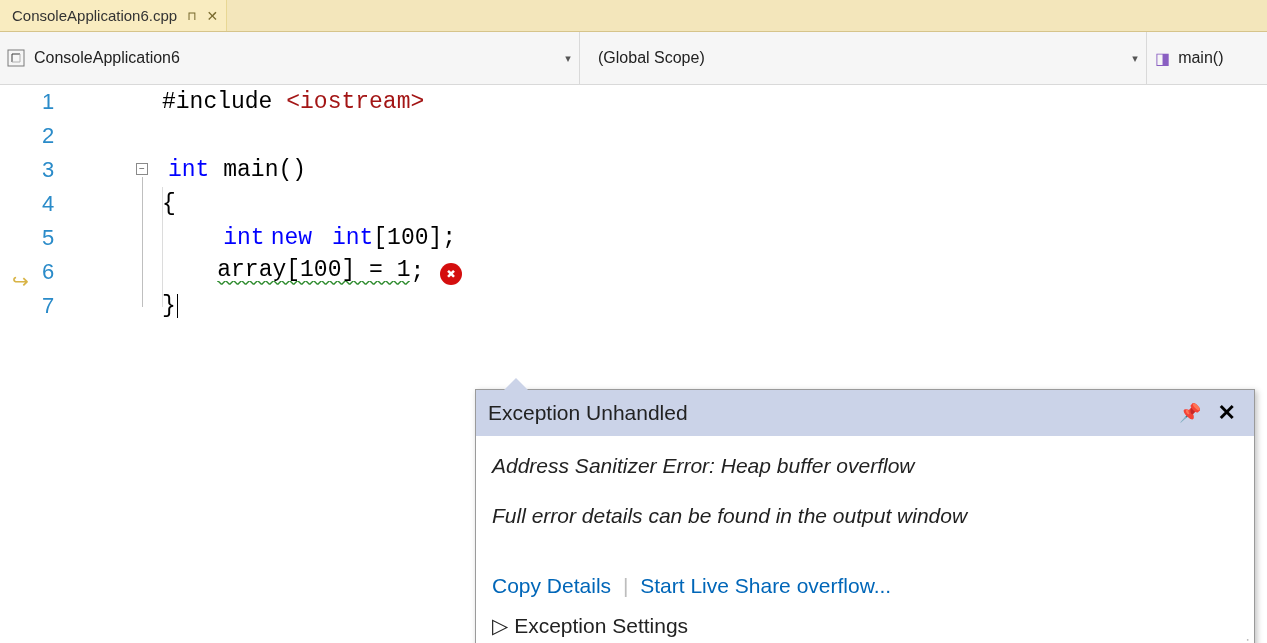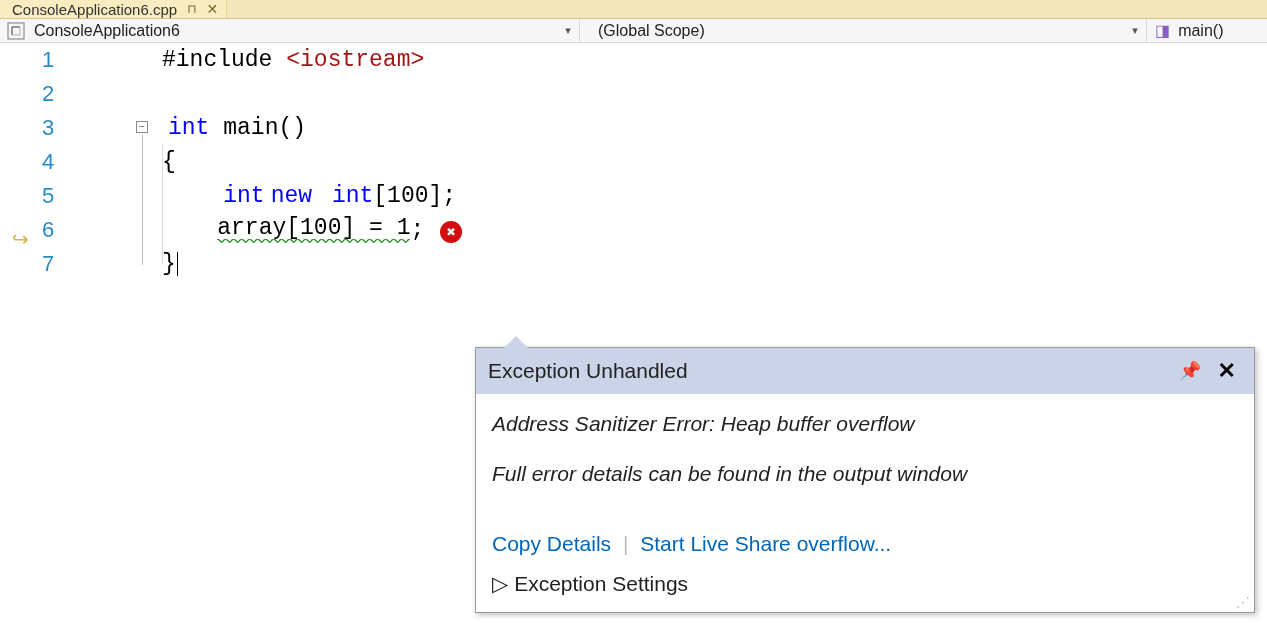--- a/index.html
+++ b/index.html
@@ -7,42 +7,42 @@
     font-family: "Segoe UI", Tahoma, Geneva, sans-serif;
     font-size: 14px;
     background: #ffffff;
     width: 1267px;
     height: 643px;
     overflow: hidden;
     position: relative;
   }
   
   .tabbar {
-    height: 19px;
+    height: 32px;
     background: #f3e6bb;
     display: flex;
     align-items: stretch;
     border-bottom: 1px solid #d6c48b;
   }
   .tab {
     display: flex;
     align-items: center;
     padding: 0 8px 0 12px;
     background: #f9ecc0;
     border-right: 1px solid #e8d794;
     gap: 10px;
     font-size: 15px;
     color: #333;
   }
   .tab .pin-icon { font-size: 12px; color: #7a6b2f; }
   .tab .close-icon { font-size: 14px; color: #7a6b2f; cursor: pointer; }
 
   
   .navbar {
-    height: 24px;
+    height: 53px;
     background: #f6f6f6;
     border-bottom: 1px solid #d9d9d9;
     display: flex;
     align-items: stretch;
   }
   .nav-left, .nav-mid, .nav-right {
     display: flex;
     align-items: center;
     border-right: 1px solid #d9d9d9;
   }

